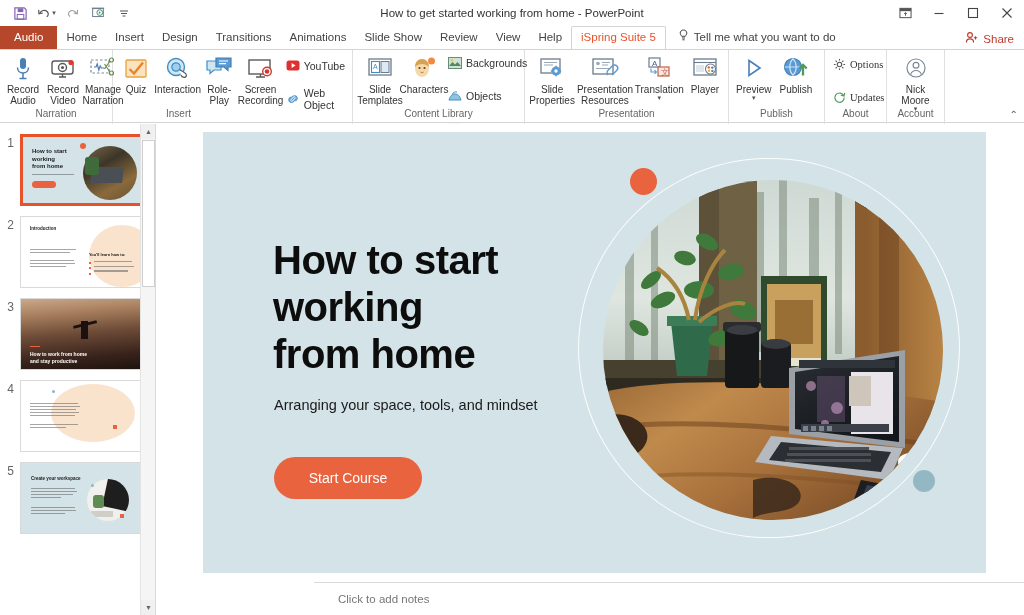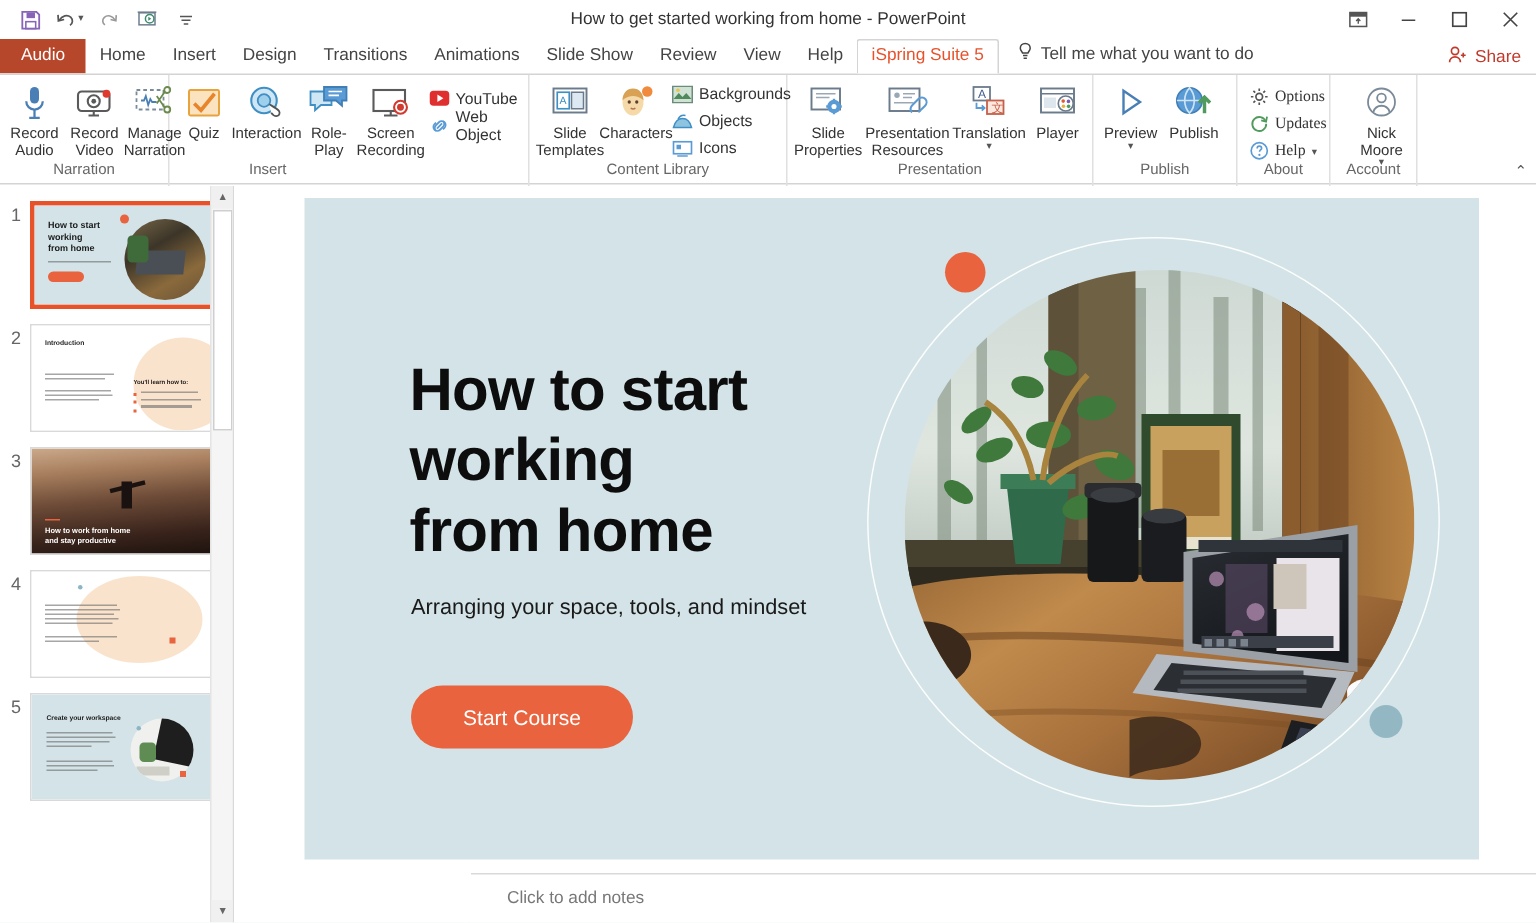--- a/index.html
+++ b/index.html
@@ -62,21 +62,21 @@
   .rgroup-items { display:flex; align-items:flex-start; height:57px; padding:2px 3px 0 3px; }
   .rgroup-label {
     text-align:center; font-size:10px; color:#666; height:15px; line-height:14px;
   }
   .bigbtn {
     width:auto; min-width:40px; padding:2px 4px 0 4px; display:flex; flex-direction:column;
     align-items:center; text-align:center; font-size:10px; color:#333; line-height:11px;
   }
   .bigbtn .ico { height:28px; display:flex; align-items:flex-end; justify-content:center; margin-bottom:2px;}
   .bigbtn .lbl { white-space:pre-line; }
-  .smallstack { display:flex; flex-direction:column; justify-content:flex-start; padding-top:3px; gap:3px; }
+  .smallstack { display:flex; flex-direction:column; justify-content:flex-start; padding-top:3px; gap:18px; }
   .smallbtn { display:flex; align-items:center; gap:4px; font-size:10.5px; color:#333; padding:0 4px; height:15px;}
   .smallbtn .sico { width:14px; height:14px; display:flex; align-items:center; justify-content:center; flex:0 0 14px;}
   .caret { font-size:7px; color:#555; line-height:6px; }
   .ribbon-collapse { position:absolute; right:6px; bottom:2px; font-size:10px; color:#555; }
 
   
   .slidepanel {
     position:absolute; top:124px; left:0; width:156px; bottom:0;
     background:#fff; border-right:1px solid #d9d9d9; overflow:hidden;
   }
@@ -521,21 +521,21 @@
             </span>
             <span>Help</span>
             <span class="caret">▾</span>
           </div>
         </div>
       </div>
       <div class="rgroup-label">About</div>
     </div>
 
     <div class="rgroup" style="width:58px;">
-      <div class="rgroup-items" style="justify-content:flex-end;">
+      <div class="rgroup-items" style="justify-content:center;">
         <div class="bigbtn">
           <span class="ico">
             <svg width="26" height="26" viewBox="0 0 26 26">
                 <circle cx="13" cy="12" r="9" fill="none" stroke="#7b8a99" stroke-width="1.2"></circle>
                 <circle cx="13" cy="9.3" r="2.9" fill="none" stroke="#7b8a99" stroke-width="1.2"></circle>
                 <path d="M7.6 18.6c.8-2.6 2.9-4.1 5.4-4.1s4.6 1.5 5.4 4.1" fill="none" stroke="#7b8a99" stroke-width="1.2"></path>
               </svg>
           </span>
           <span class="lbl">Nick<br>Moore</span>
           <span class="caret">▾</span>

